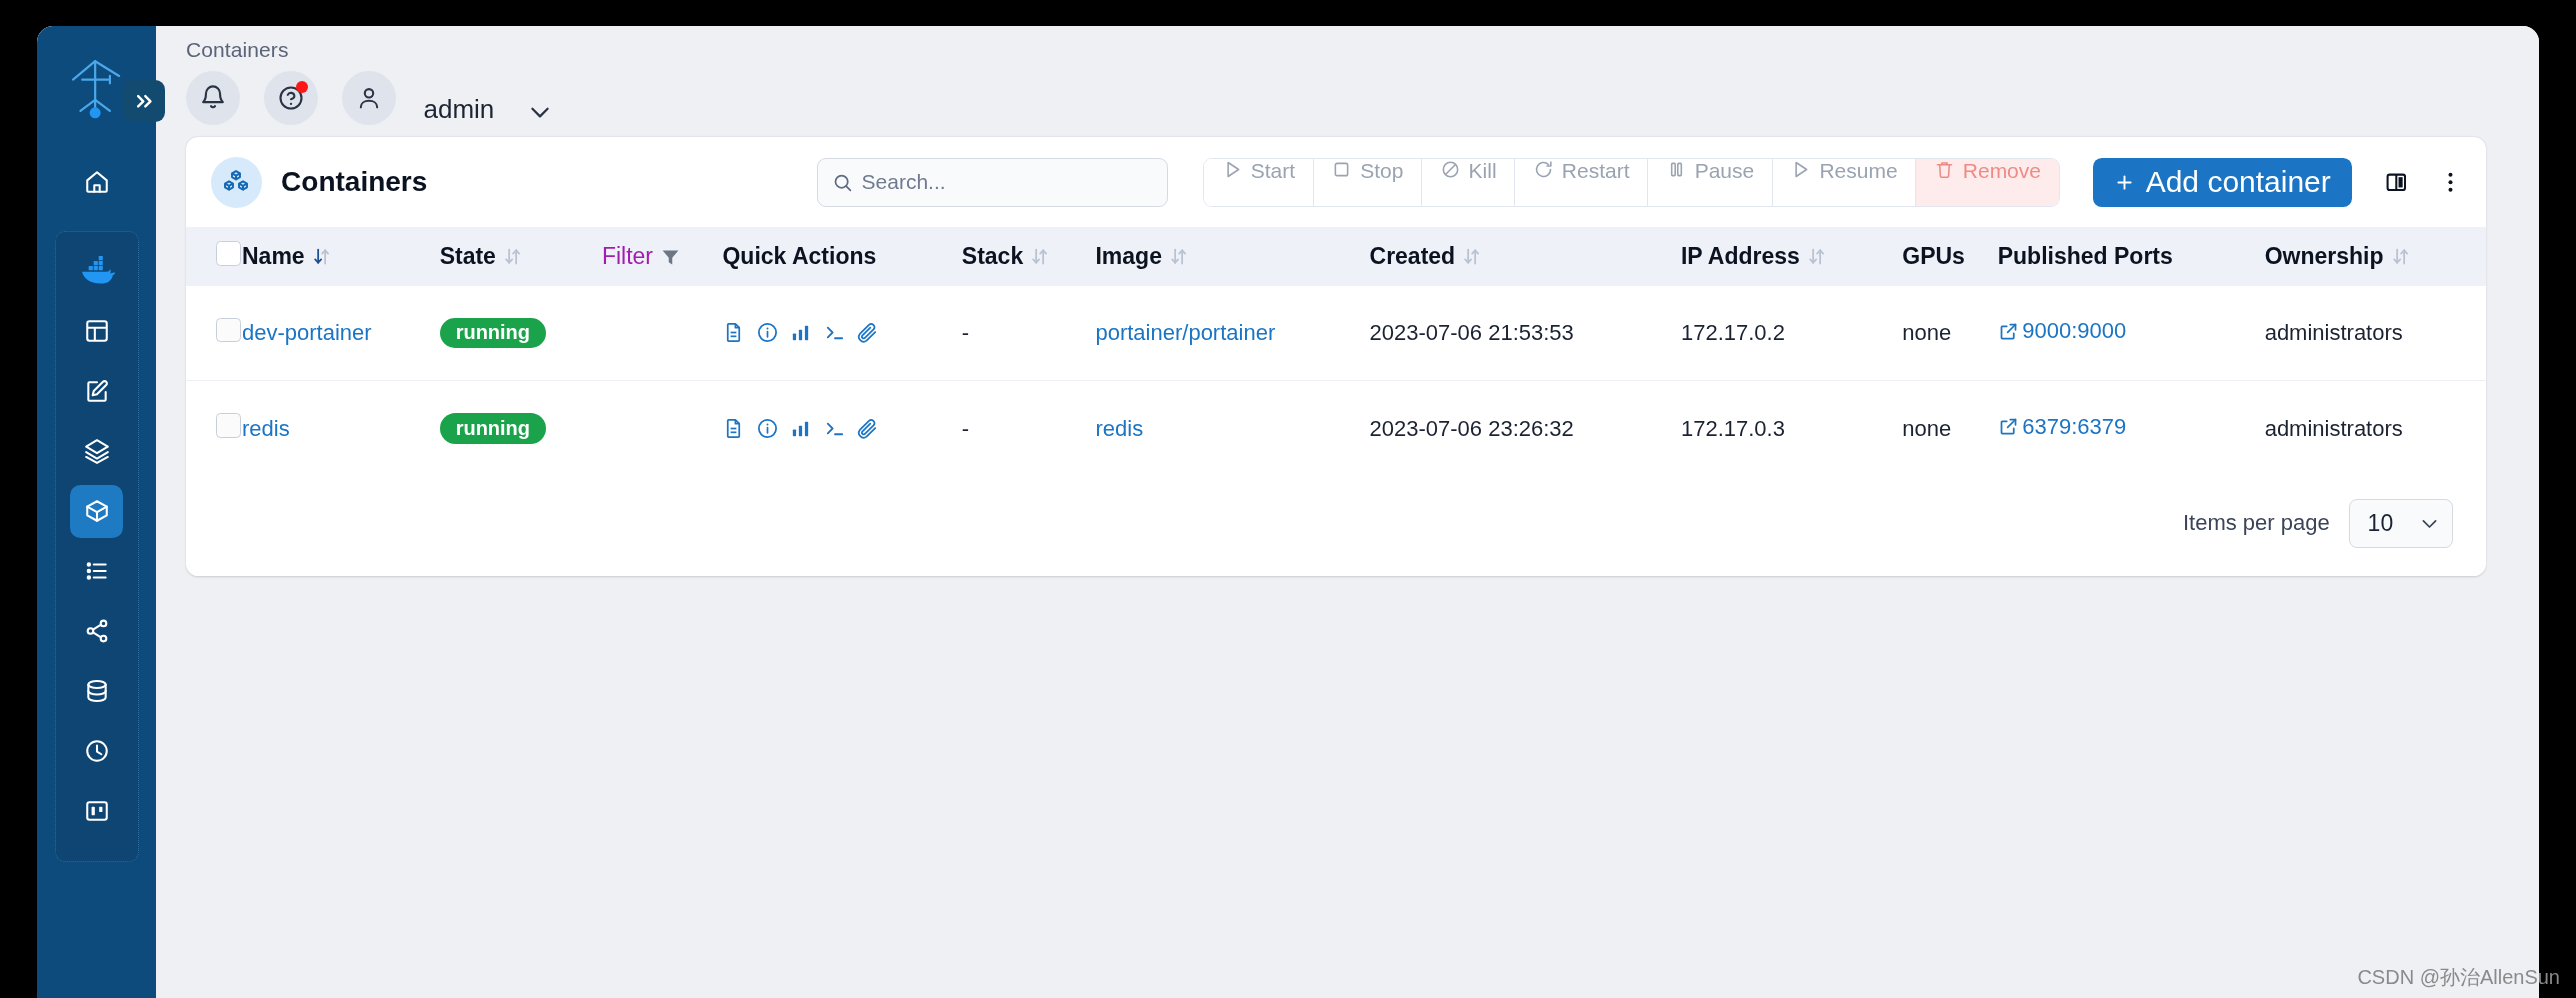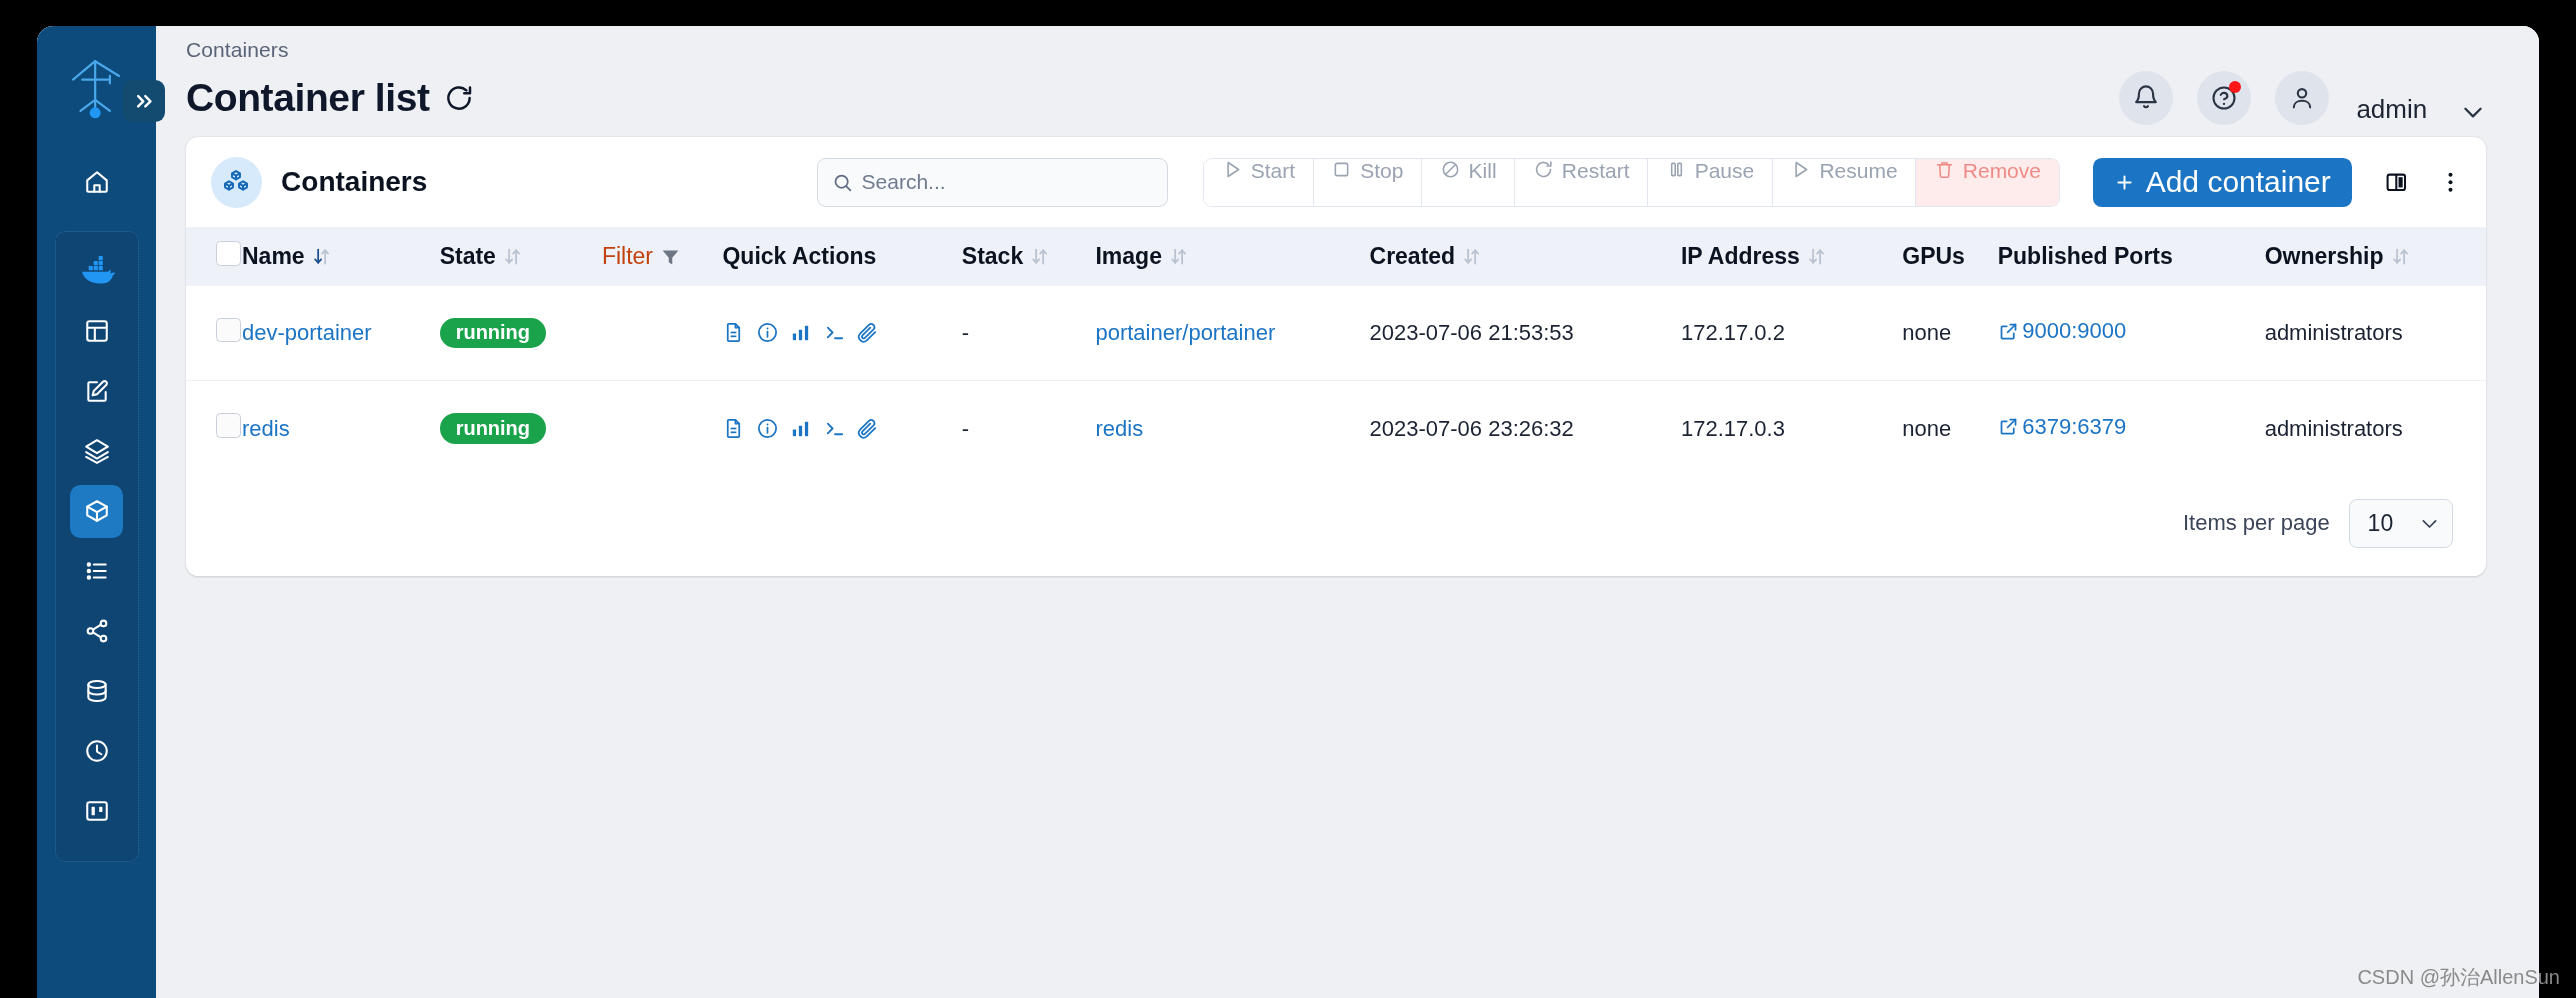--- a/index.html
+++ b/index.html
@@ -254,21 +254,21 @@
     text-align: left;
     font-size: 23px;
     font-weight: 700;
     color: #0b1220;
     padding: 14px 0;
     white-space: nowrap;
   }
   th .h { display: inline-flex; align-items: center; gap: 7px; cursor: pointer;}
   .sort { display: inline-flex; align-items: center; }
   .sort svg { width: 19.3px; height: 21px; }
-  .filter-h { color: #c2410c; font-weight: 400; }
+  .filter-h { color: #a21caf; font-weight: 400; }
   td {
     font-size: 22px;
     color: #1b2333;
     padding: 32px 0;
     border-bottom: 1.3px solid #eceff4;
     white-space: nowrap;
   }
   tbody tr:last-child td { border-bottom: none; }
   .cb {
     width: 24.6px; height: 24.6px;
@@ -443,29 +443,20 @@
         </div>
       </div>
     </div>
 
     <div class="main">
 
       <div class="topbar">
         <div class="breadcrumb">Containers</div>
 
         <div class="title-row">
-          <div class="title-left">
-            <div class="page-title">Container list</div>
-            <span class="refresh-icon">
-              <svg viewBox="0 0 24 24" fill="none" stroke="currentColor" stroke-width="2" stroke-linecap="round" stroke-linejoin="round">
-                <path d="M20.5 12a8.5 8.5 0 1 1-2.6-6.1"></path>
-                  <polyline points="20.8 3.6 20.8 8.2 16.2 8.2"></polyline>
-              </svg>
-            </span>
-          </div>
 
           <div class="title-right">
             <div class="round-btn">
               <svg viewBox="0 0 24 24" fill="none" stroke="currentColor" stroke-width="1.8" stroke-linecap="round" stroke-linejoin="round">
                 <path d="M18 8a6 6 0 1 0-12 0c0 6-2.5 7.5-2.5 7.5h17S18 14 18 8z"></path>
                   <path d="M10.3 19a2 2 0 0 0 3.4 0"></path>
               </svg>
             </div>
             <div class="round-btn">
               <svg viewBox="0 0 24 24" fill="none" stroke="currentColor" stroke-width="1.8" stroke-linecap="round" stroke-linejoin="round">

